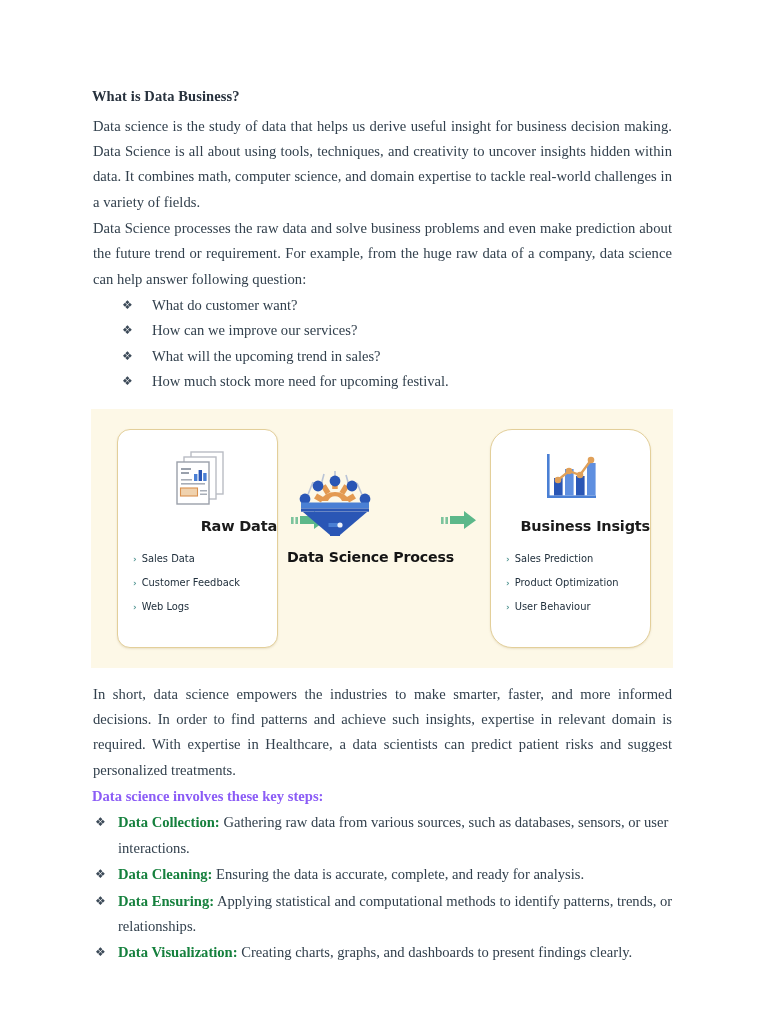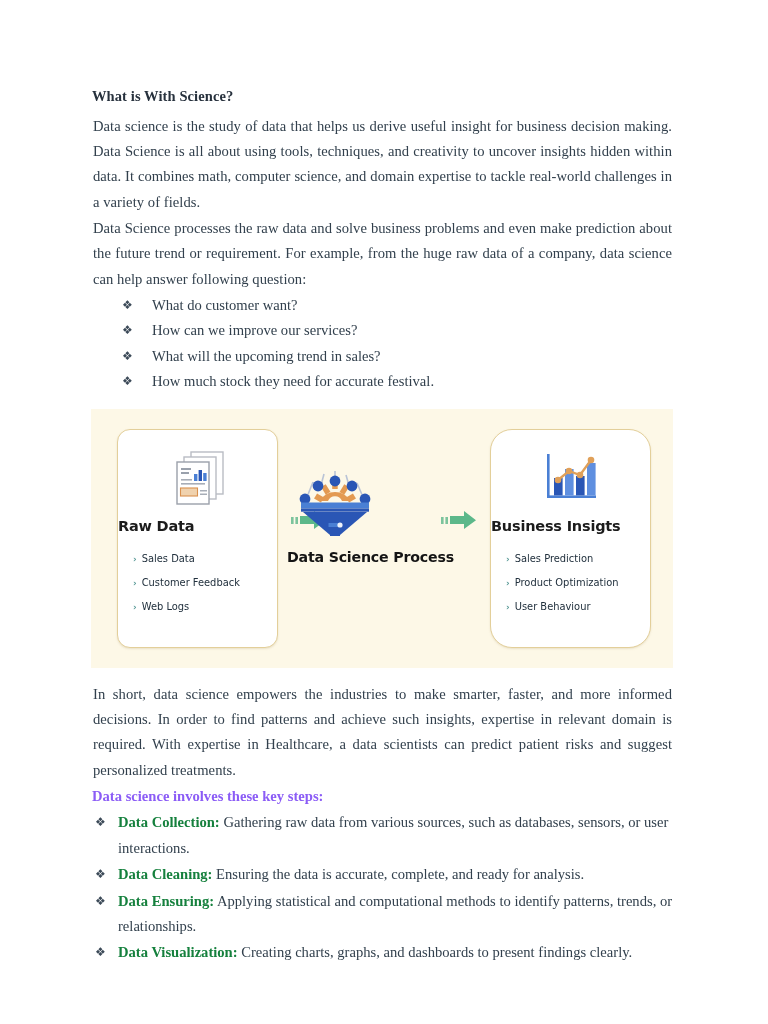--- a/index.html
+++ b/index.html
@@ -89,21 +89,21 @@
   .card.right { left: 399px; border-radius: 22px; }
 
   .card-icon {
     height: 76px;
     display: flex;
     align-items: center;
     justify-content: center;
     margin-top: 10px;
   }
   .card-title {
-    text-align: left;
+    text-align: right;
     font-family: "DejaVu Sans", "Liberation Sans", sans-serif;
     font-weight: bold;
     font-size: 14.5px;
     color: #1b1b1b;
     letter-spacing: -0.2px;
     margin-top: 2px;
   }
   .card-list {
     list-style: none;
     margin: 13px 0 0 0;
@@ -174,31 +174,31 @@
     font-size: 12px;
     color: #3c4a58;
   }
   .steps li b { color: #15803d; }
 </style>
 </head>
 <body>
 
 <div class="page">
 
-  <h1 class="doc-heading">What is With Science?</h1>
+  <h1 class="doc-heading">What is Data Business?</h1>
 
   <p class="para">Data science is the study of data that helps us derive useful insight for business decision making. Data Science is all about using tools, techniques, and creativity to uncover insights hidden within data. It combines math, computer science, and domain expertise to tackle real-world challenges in a variety of fields.</p>
 
   <p class="para loose">Data Science processes the raw data and solve business problems and even make prediction about the future trend or requirement. For example, from the huge raw data of a company, data science can help answer following question:</p>
 
   <ul class="qlist">
     <li><span class="bullet">❖</span><span>What do customer want?</span></li>
     <li><span class="bullet">❖</span><span>How can we improve our services?</span></li>
     <li><span class="bullet">❖</span><span>What will the upcoming trend in sales?</span></li>
-    <li><span class="bullet">❖</span><span>How much stock they need for accurate festival.</span></li>
+    <li><span class="bullet">❖</span><span>How much stock more need for upcoming festival.</span></li>
   </ul>
 
   <div class="figure">
     <div class="fig-inner">
 
       <div class="card left">
         <div class="card-icon">
           <svg width="62" height="58" viewBox="0 0 62 58">
             <rect x="24" y="3" width="32" height="42" fill="#ffffff" stroke="#b9bcc4" stroke-width="1.4"></rect>
             <rect x="17" y="8" width="32" height="42" fill="#ffffff" stroke="#b9bcc4" stroke-width="1.4"></rect>

